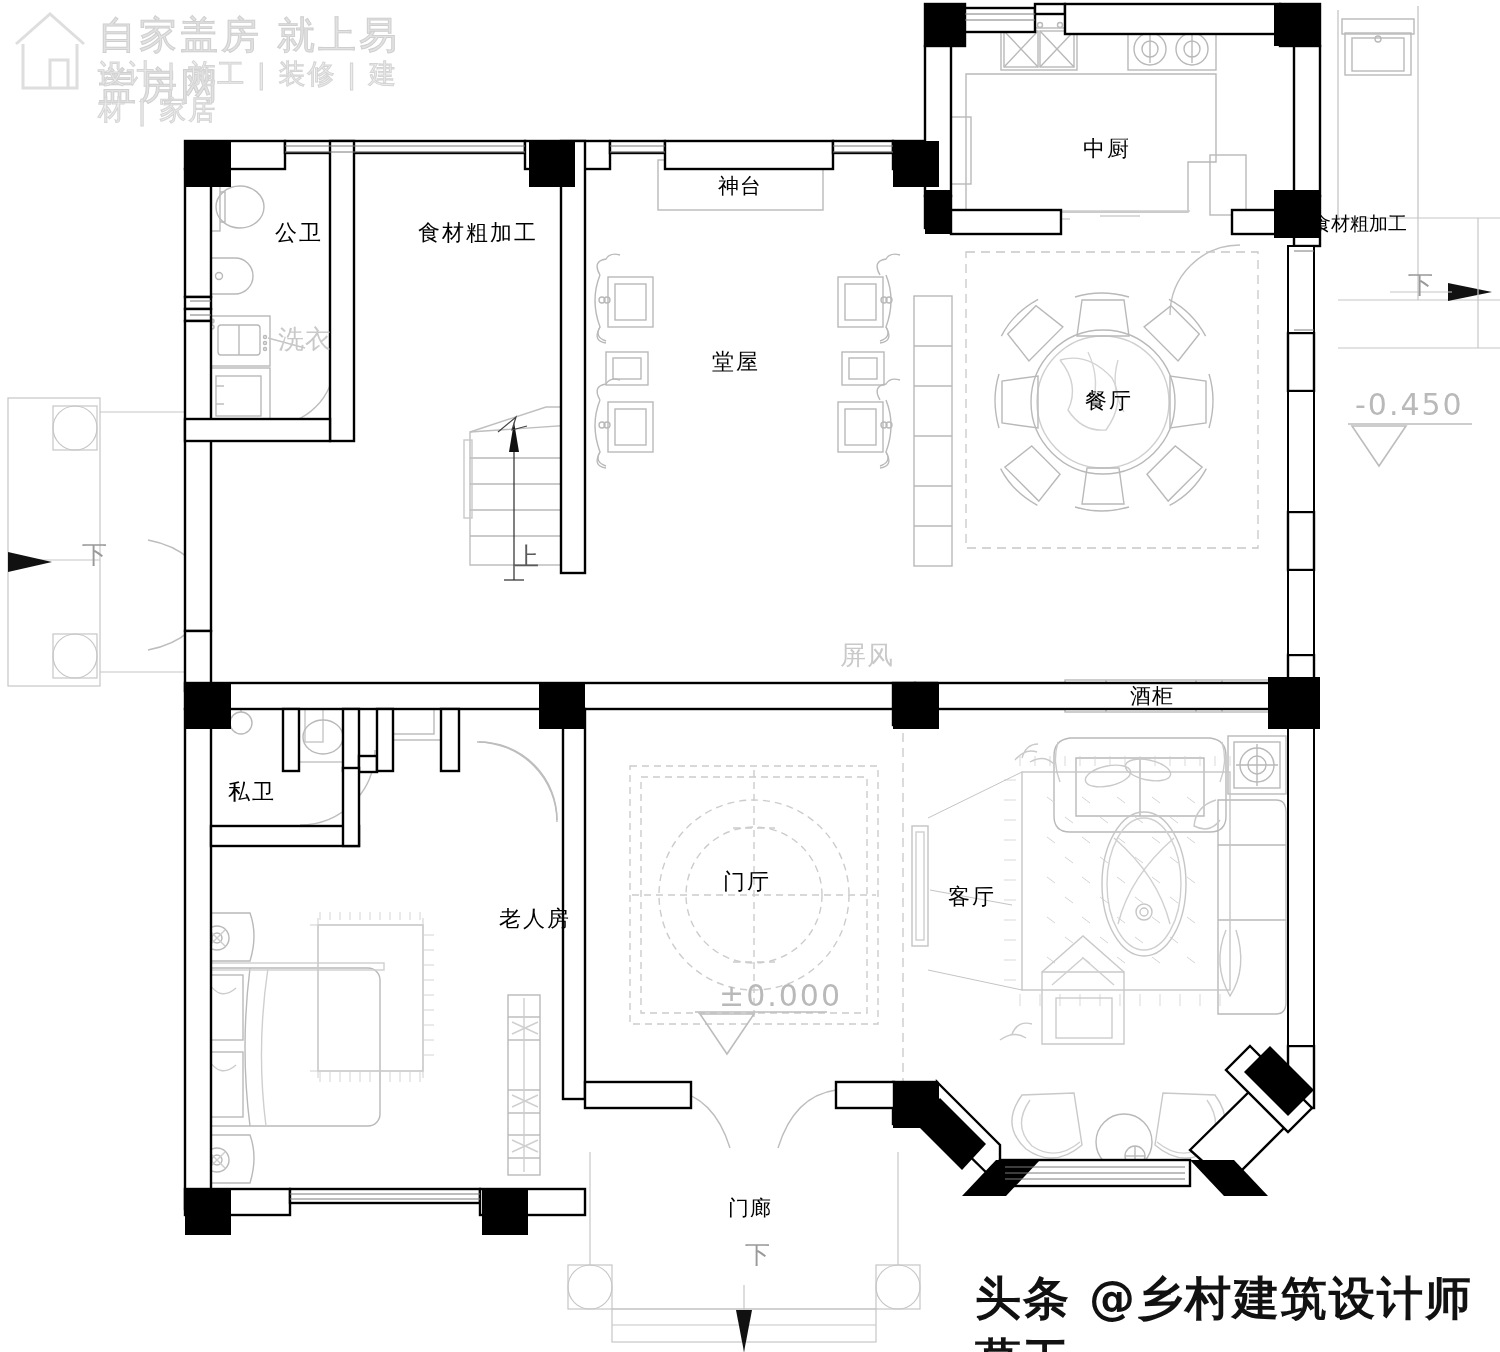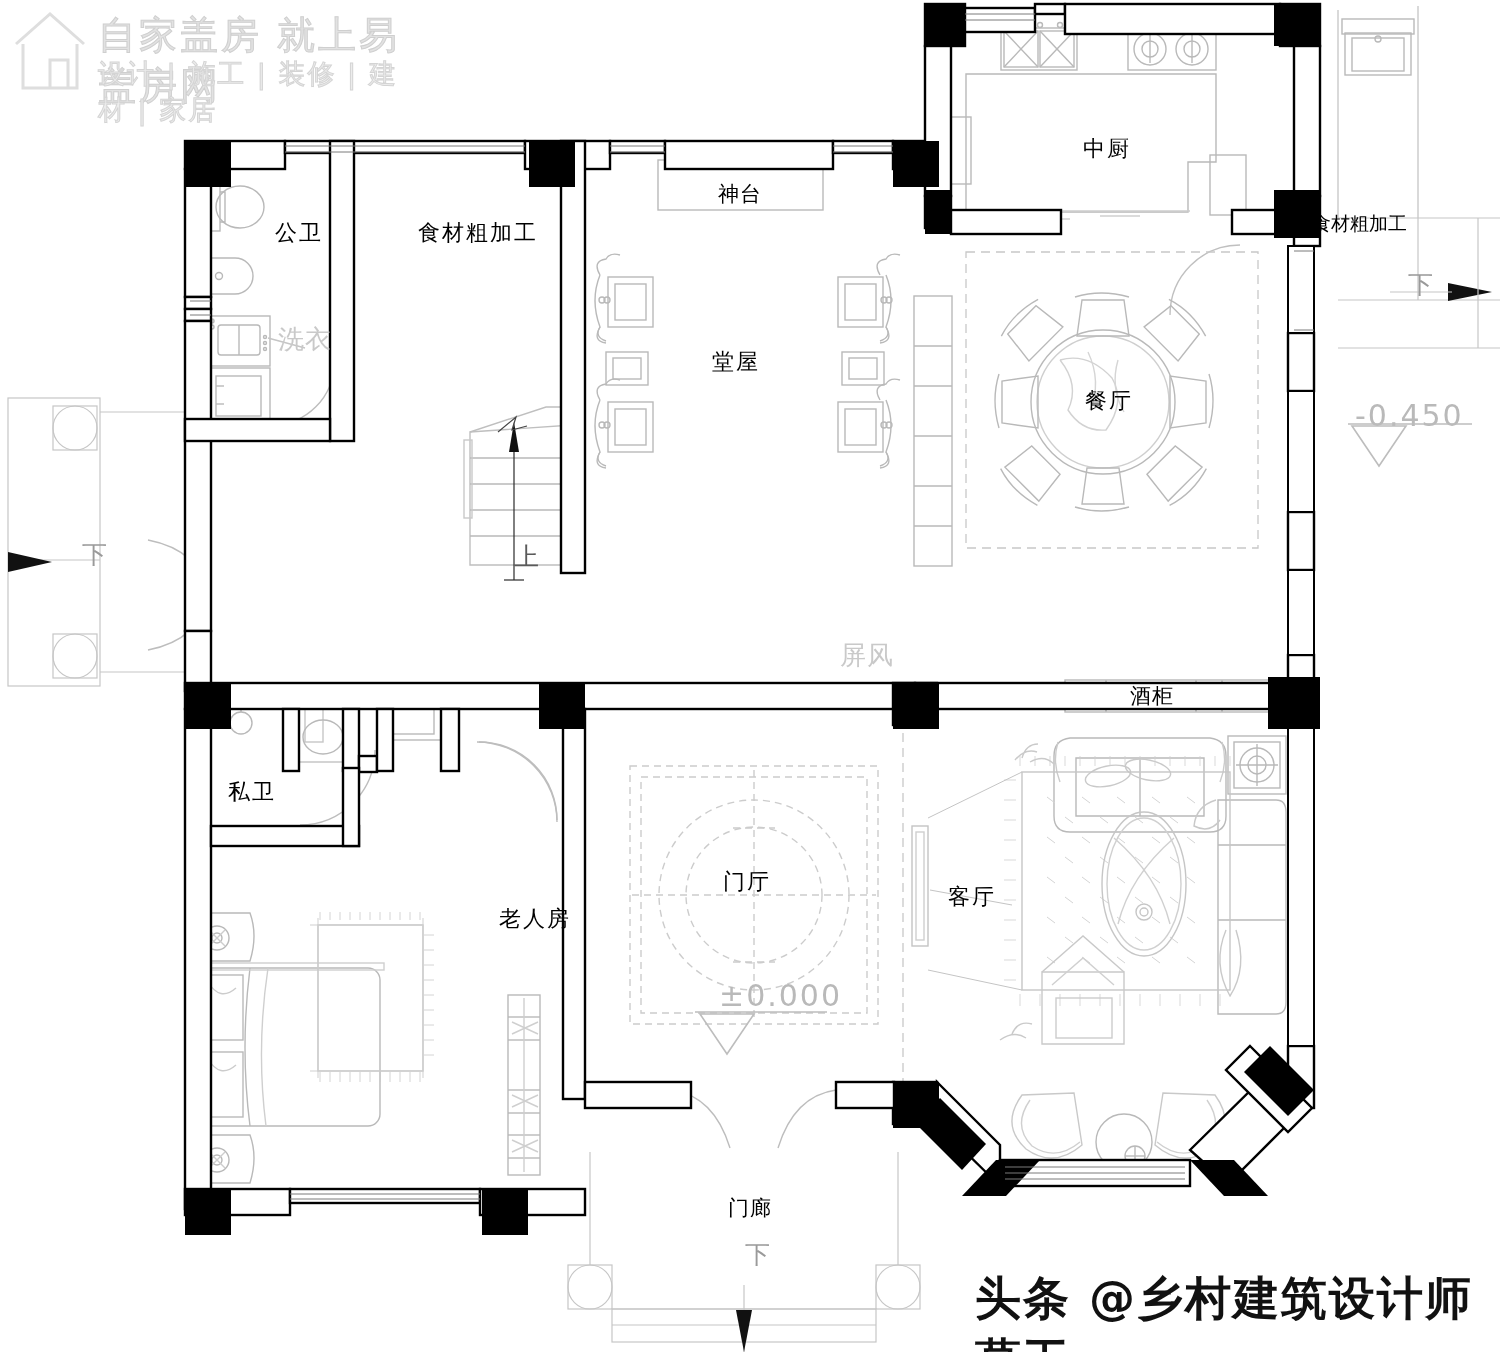--- a/index.html
+++ b/index.html
@@ -579,37 +579,37 @@
       <line x1="1005" y1="1179" x2="1185" y2="1179"></line>
       <line x1="965" y1="14" x2="1035" y2="14"></line>
       <line x1="965" y1="20" x2="1035" y2="20"></line>
       <line x1="1294" y1="251" x2="1314" y2="251"></line>
       <line x1="1294" y1="330" x2="1314" y2="330"></line>
     </g>
   </svg>
 
   <div class="rlabel" style="left:275px;top:222px;">公卫</div>
   <div class="rlabel" style="left:418px;top:222px;">食材粗加工</div>
-  <div class="rlabel small" style="left:718px;top:184px;">神台</div>
+  <div class="rlabel small" style="left:718px;top:176px;">神台</div>
   <div class="rlabel" style="left:712px;top:351px;">堂屋</div>
   <div class="rlabel" style="left:1083px;top:138px;">中厨</div>
   <div class="rlabel tiny" style="left:1312px;top:214px;">食材粗加工</div>
   <div class="rlabel" style="left:1085px;top:390px;">餐厅</div>
   <div class="rlabel small" style="left:1130px;top:686px;">酒柜</div>
   <div class="rlabel" style="left:228px;top:781px;">私卫</div>
   <div class="rlabel" style="left:455px;top:908px;margin-left:44px;">老人房</div>
   <div class="rlabel" style="left:723px;top:871px;">门厅</div>
   <div class="rlabel" style="left:948px;top:886px;">客厅</div>
   <div class="rlabel small" style="left:728px;top:1198px;">门廊</div>
 
   <div class="ghost" style="left:278px;top:322px;">洗衣</div>
   <div class="ghost" style="left:810px;top:638px;margin-left:30px;">屏风</div>
 
   <div class="elev" style="left:699px;top:978px;margin-left:20px;">±0.000</div>
-  <div class="elev" style="left:1355px;top:398px;">-0.450</div>
+  <div class="elev" style="left:1355px;top:387px;">-0.450</div>
 
   <svg class="layer" viewBox="0 0 1500 1352">
     <g fill="none" stroke="#bdbdbd" stroke-width="1.6">
       <line x1="695" y1="1012" x2="827" y2="1012"></line>
       <polygon points="700,1014 754,1014 727,1054"></polygon>
       <line x1="1348" y1="424" x2="1472" y2="424"></line>
       <polygon points="1352,426 1406,426 1379,466"></polygon>
     </g>
   </svg>
 

